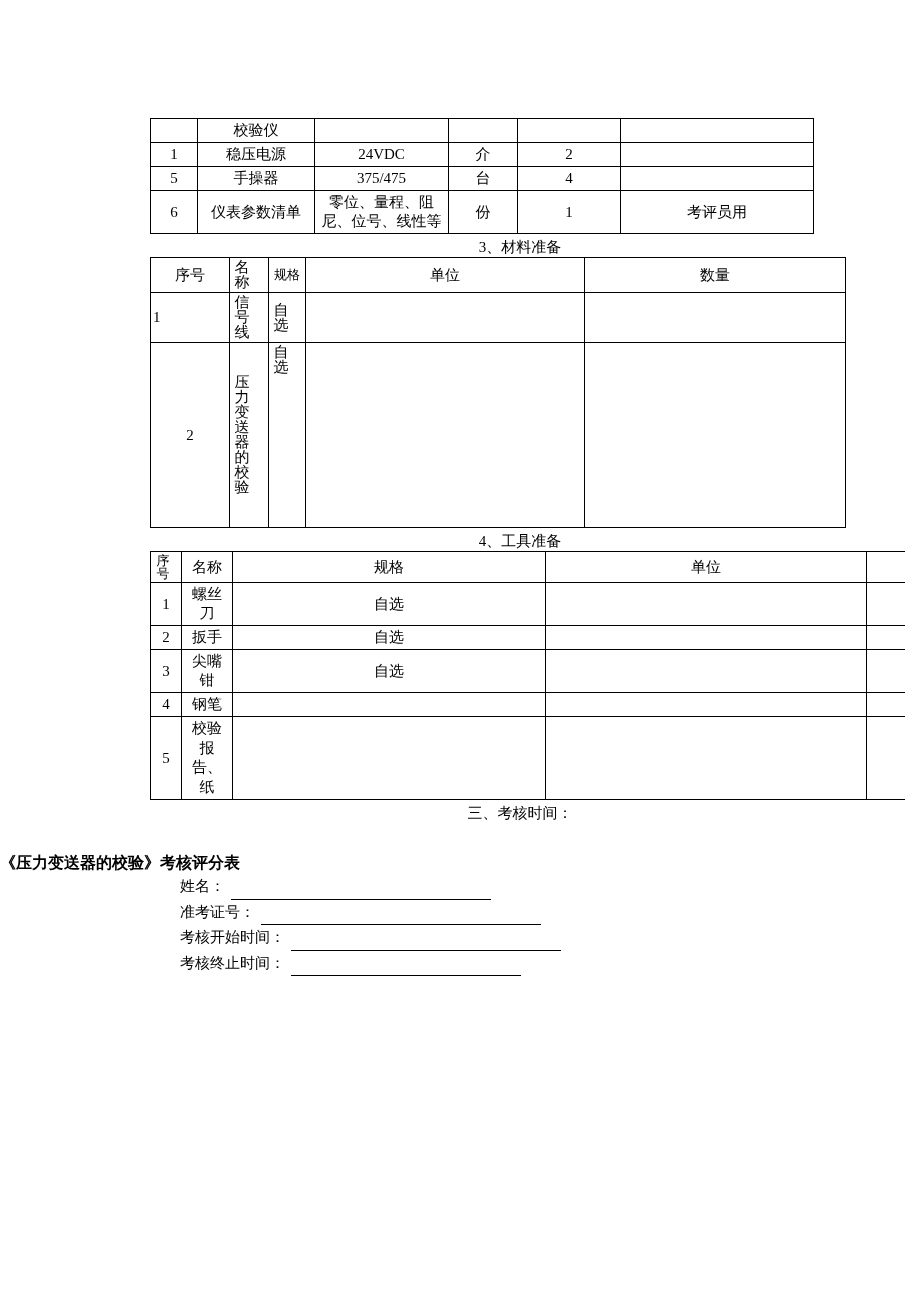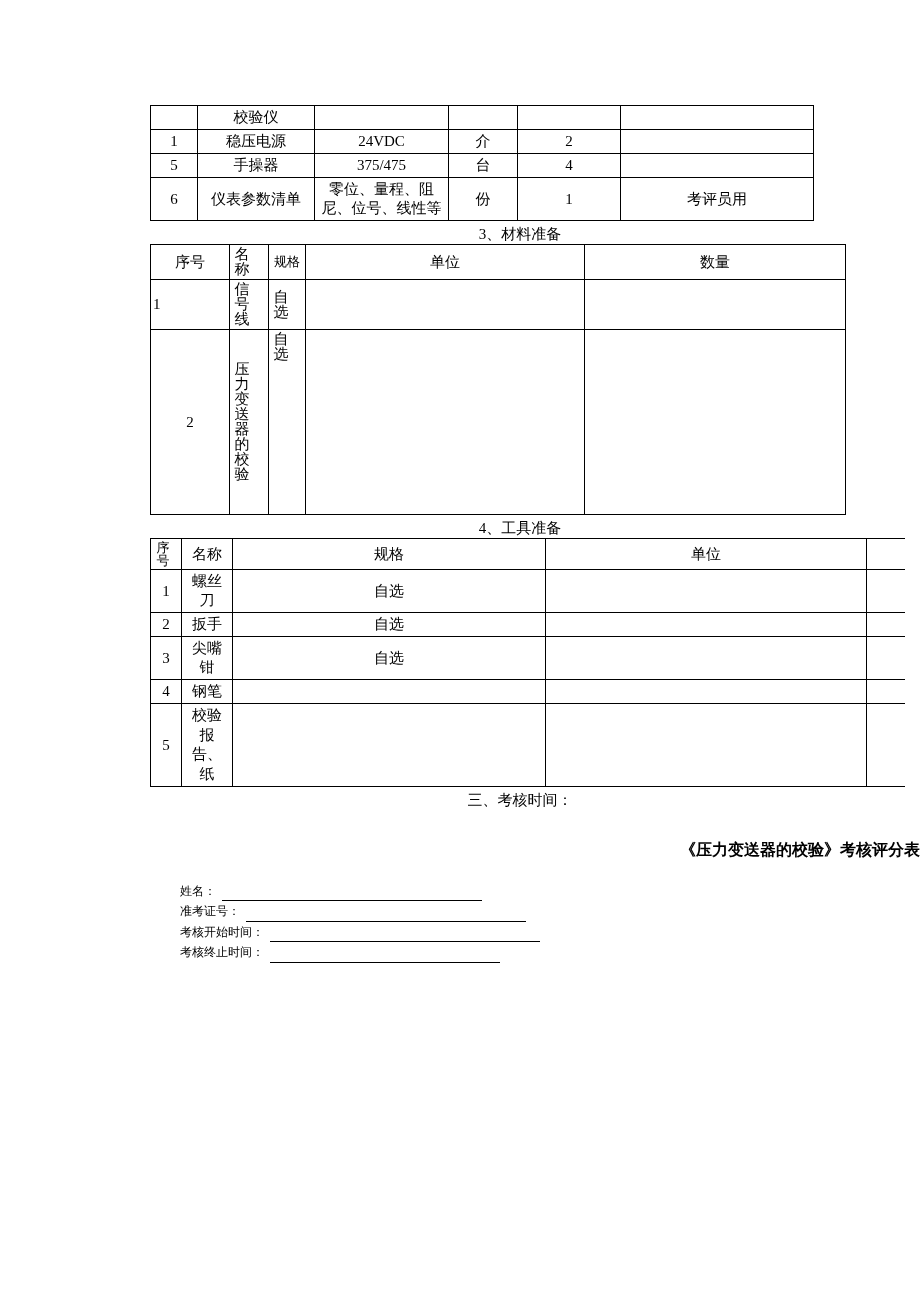--- a/index.html
+++ b/index.html
@@ -5,21 +5,21 @@
   body {
     margin: 0;
     padding: 0;
     background: #fff;
     font-family: "SimSun", "宋体", serif;
     font-size: 15px;
     color: #000;
     width: 920px;
   }
   .page {
-    padding: 0 0 0 0;
+    padding: 13px 0 0 0;
   }
   table {
     border-collapse: collapse;
     font-family: "SimSun", "宋体", serif;
   }
   td {
     border: 1px solid #000;
     padding: 2px 4px;
     text-align: center;
     vertical-align: middle;
@@ -37,29 +37,28 @@
   .table1 { margin-left: 150px; }
   .table2 { margin-left: 150px; }
   .table3 { margin-left: 150px; }
   .vert {
     width: 16px;
     line-height: 1;
     word-break: break-all;
     white-space: normal;
   }
   .section-title {
-    text-align: right;
+    text-align: left;
     font-weight: bold;
     font-size: 16px;
     margin-top: 30px;
   }
   .form-fields {
     margin-left: 180px;
-    margin-top: 20px;
-    font-size: 12px;
+    font-size: 15px;
     line-height: 1.7;
   }
   .blank-line {
     display: inline-block;
     border-bottom: 1px solid #000;
     height: 1em;
     vertical-align: bottom;
     margin-left: 6px;
   }
   .body-text {

